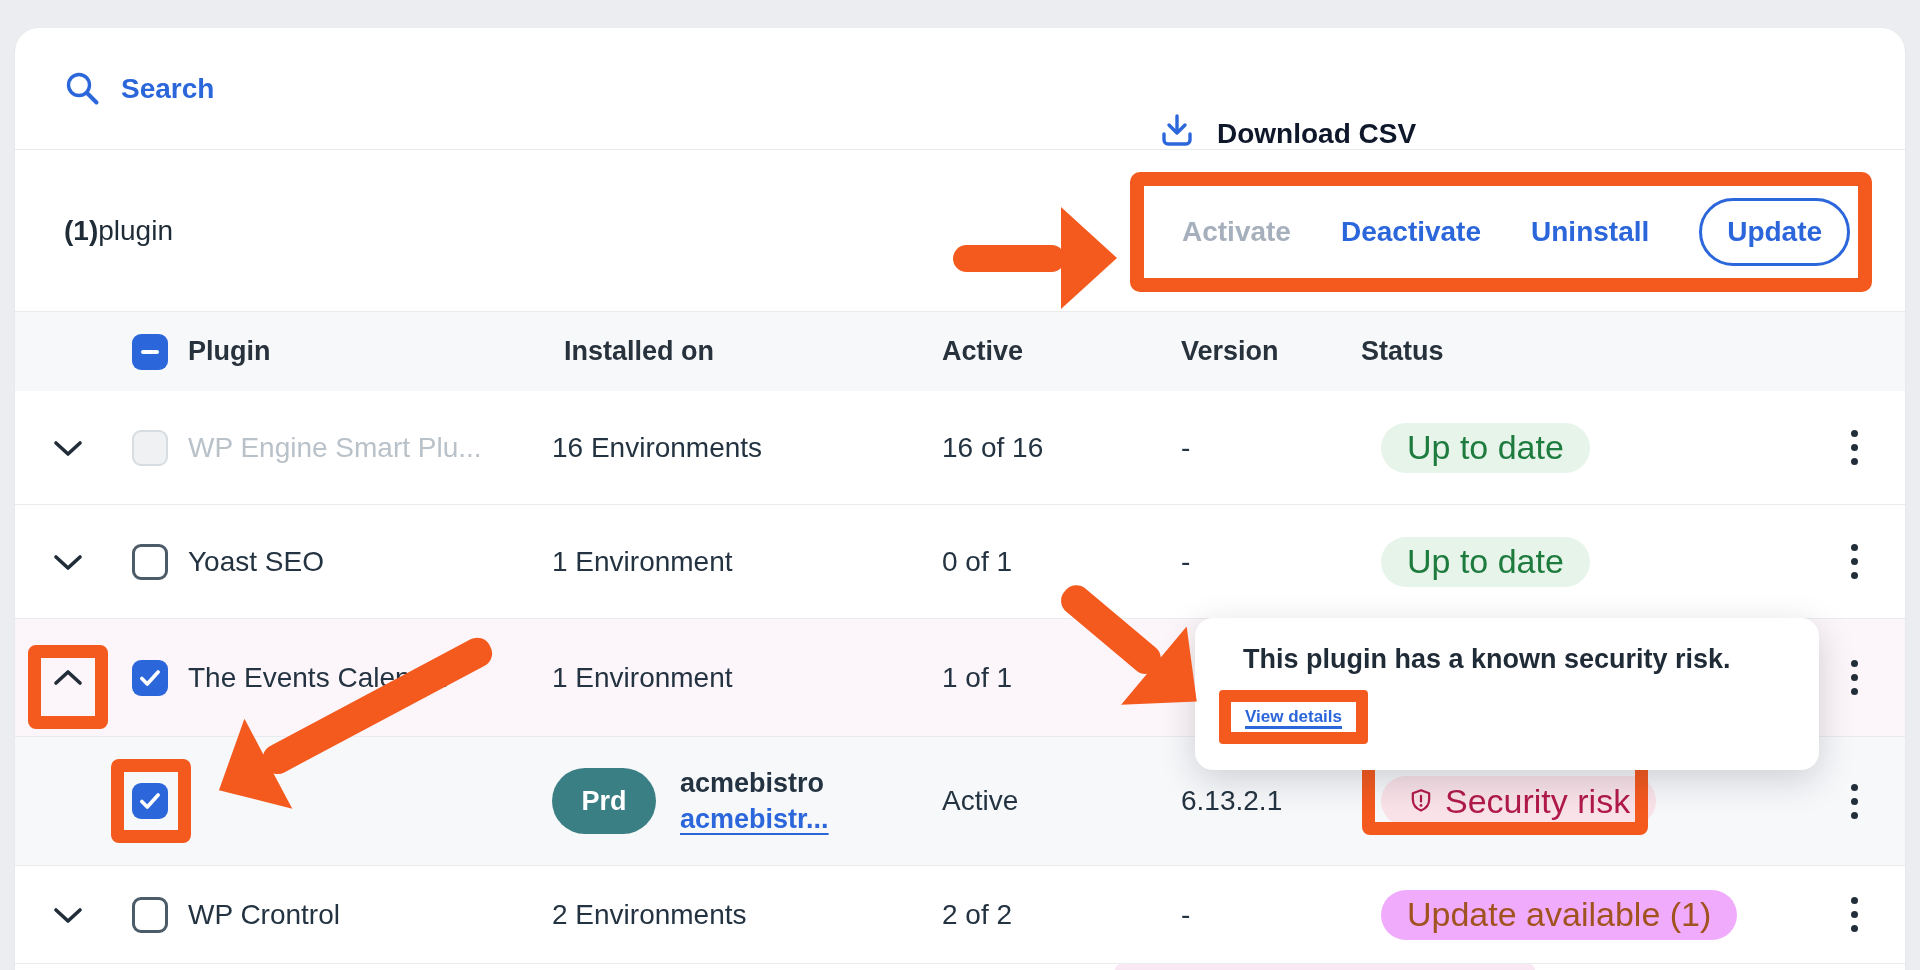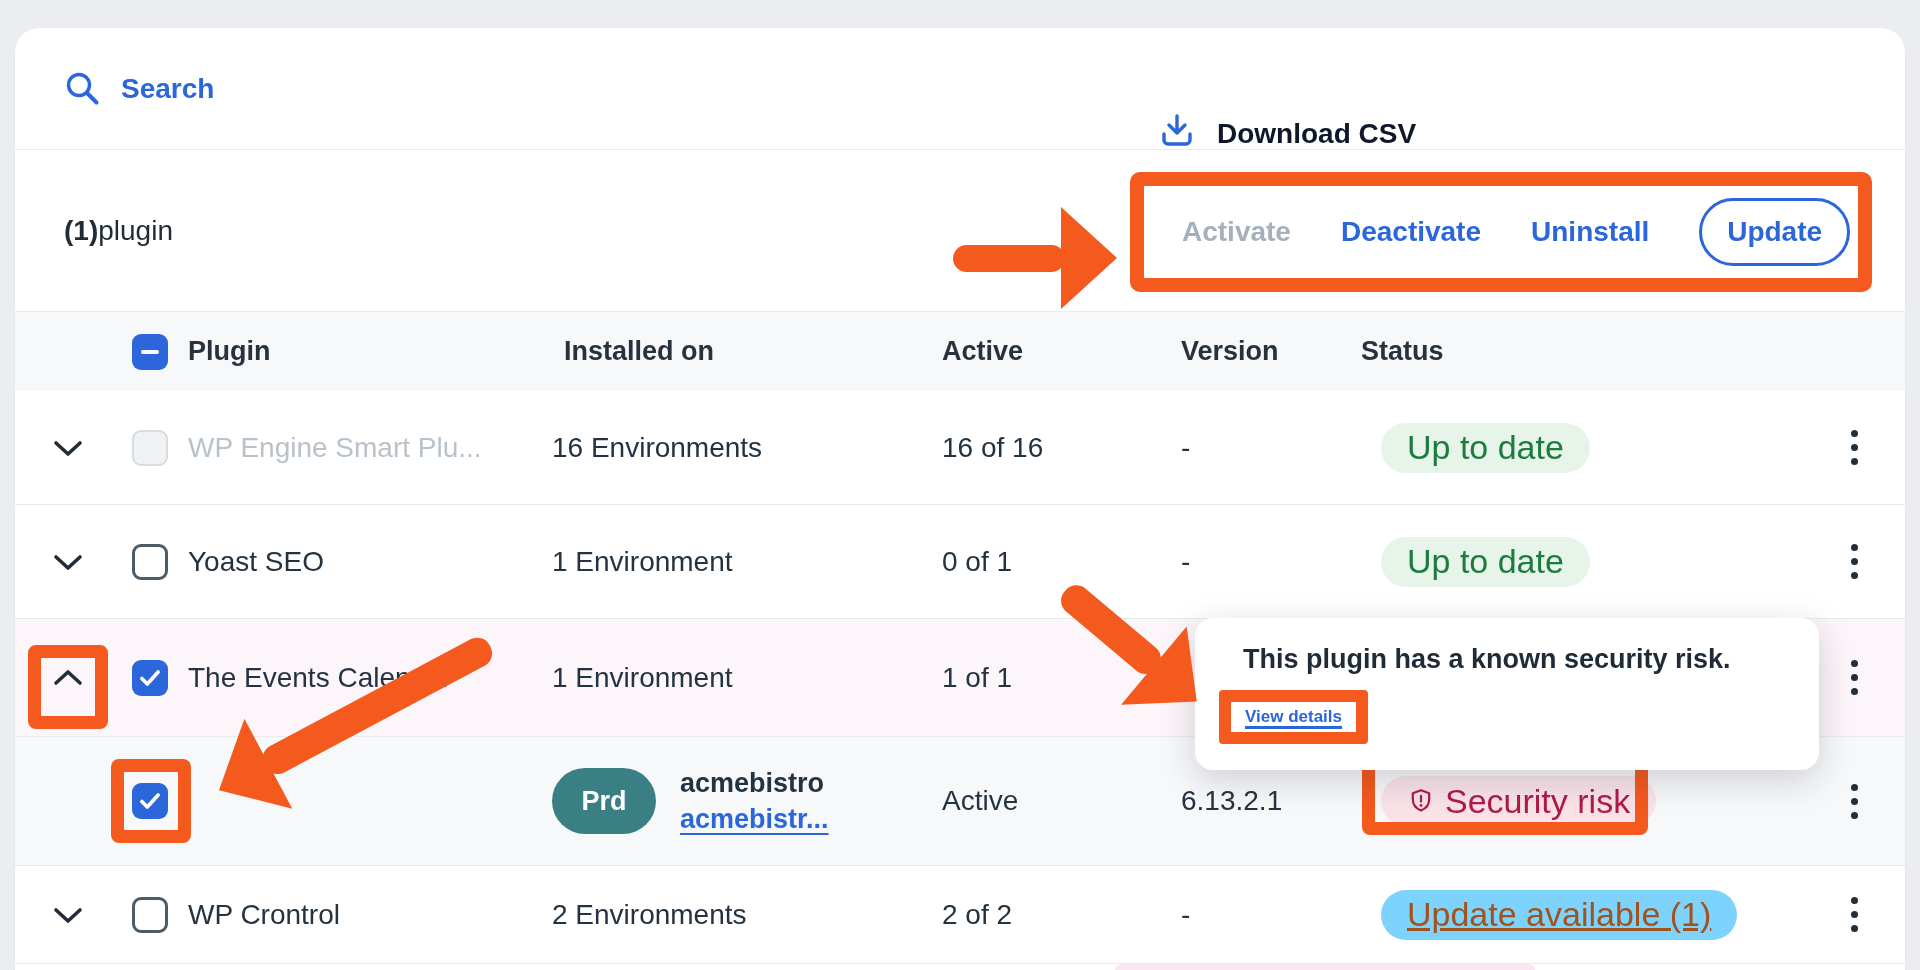--- a/index.html
+++ b/index.html
@@ -59,21 +59,21 @@
   
   .cb{width:36px;height:36px;border-radius:9px;box-sizing:border-box;cursor:pointer;flex:none;}
   .cb.disabled{background:#EFF1F3;border:2px solid #D7DCE1;cursor:default;}
   .cb.empty{background:#fff;border:3px solid #4C5B68;}
   .cb.checked,.cb.minus{background:#2B66DB;display:flex;align-items:center;justify-content:center;}
   .cb.minus .dash{width:18px;height:4px;border-radius:2px;background:#fff;}
   
   .badge{height:50px;padding:0 26px;border-radius:25px;display:inline-flex;align-items:center;gap:10px;
     font-size:34px;white-space:nowrap;}
   .badge.success{background:#E6F4EA;color:#1E7B3E;}
-  .badge.warning{background:#7dd3fc;color:#A0521F;text-decoration:underline;}
+  .badge.warning{background:#f0abfc;color:#A0521F;}
   .badge.danger{background:#F9E2E8;color:#B11A4B;text-align:right;}
   
   .kebab{display:flex;flex-direction:column;gap:7px;padding:6px;}
   .kebab i{width:7px;height:7px;border-radius:50%;background:#222E3A;}
   
   .env-wrap{display:flex;align-items:center;gap:24px;}
   .env-pill{width:104px;height:66px;border-radius:33px;background:#3A7F84;color:#fff;
     display:flex;align-items:center;justify-content:center;font-size:27px;font-weight:bold;flex:none;}
   .env-text{display:flex;flex-direction:column;line-height:36px;}
   .env-name{font-weight:bold;font-size:27px;color:#243341;}

